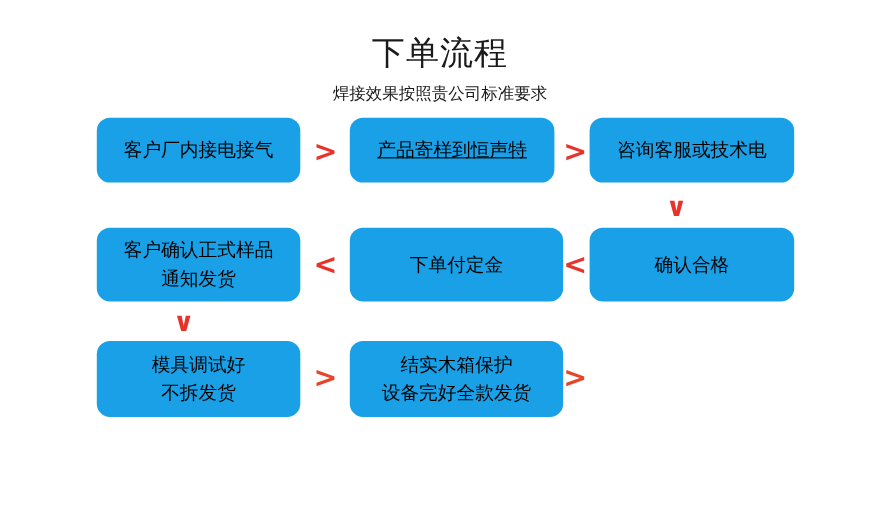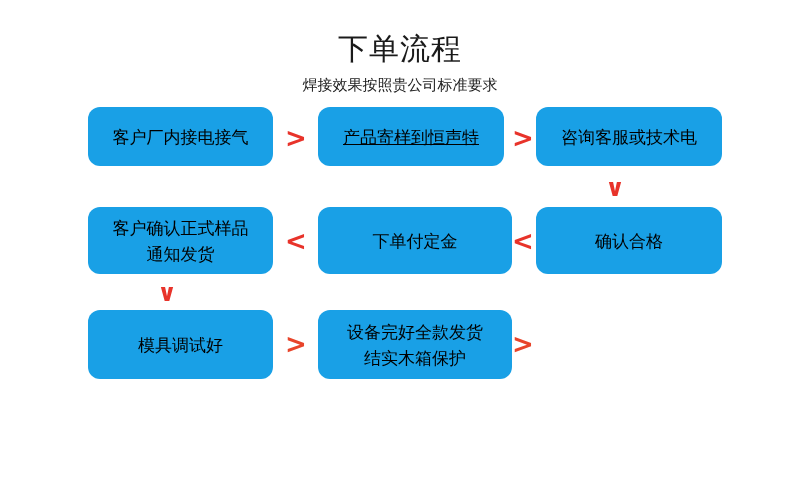--- a/index.html
+++ b/index.html
@@ -168,25 +168,26 @@
   <div class="arrow h a-r2-2">&lt;</div>
 
   <div class="node r2 c3">
     <span class="line">确认合格</span>
   </div>
 
   <div class="arrow v a-v-left">∨</div>
 
   <div class="node r3 c1">
     <span class="line">模具调试好</span>
+    <span class="line">不拆发货</span>
   </div>
 
   <div class="arrow h a-r3-1 orange">&gt;</div>
 
   <div class="node r3 c2">
+    <span class="line">结实木箱保护</span>
     <span class="line">设备完好全款发货</span>
-    <span class="line">结实木箱保护</span>
   </div>
 
   <div class="arrow h a-r3-2 orange">&gt;</div>
 
 
 </div>
 
 </body></html>

